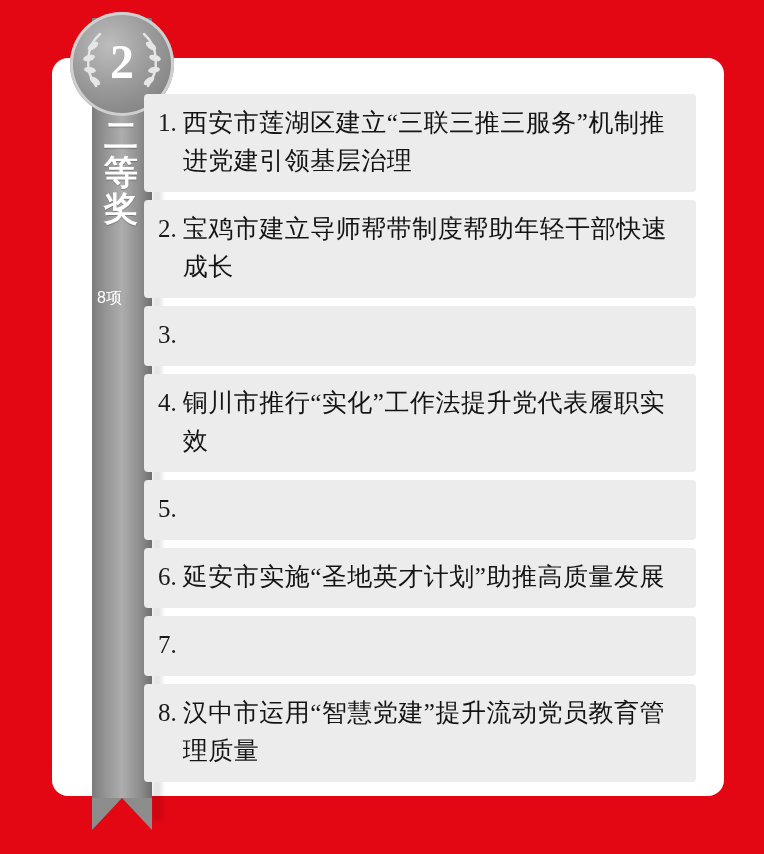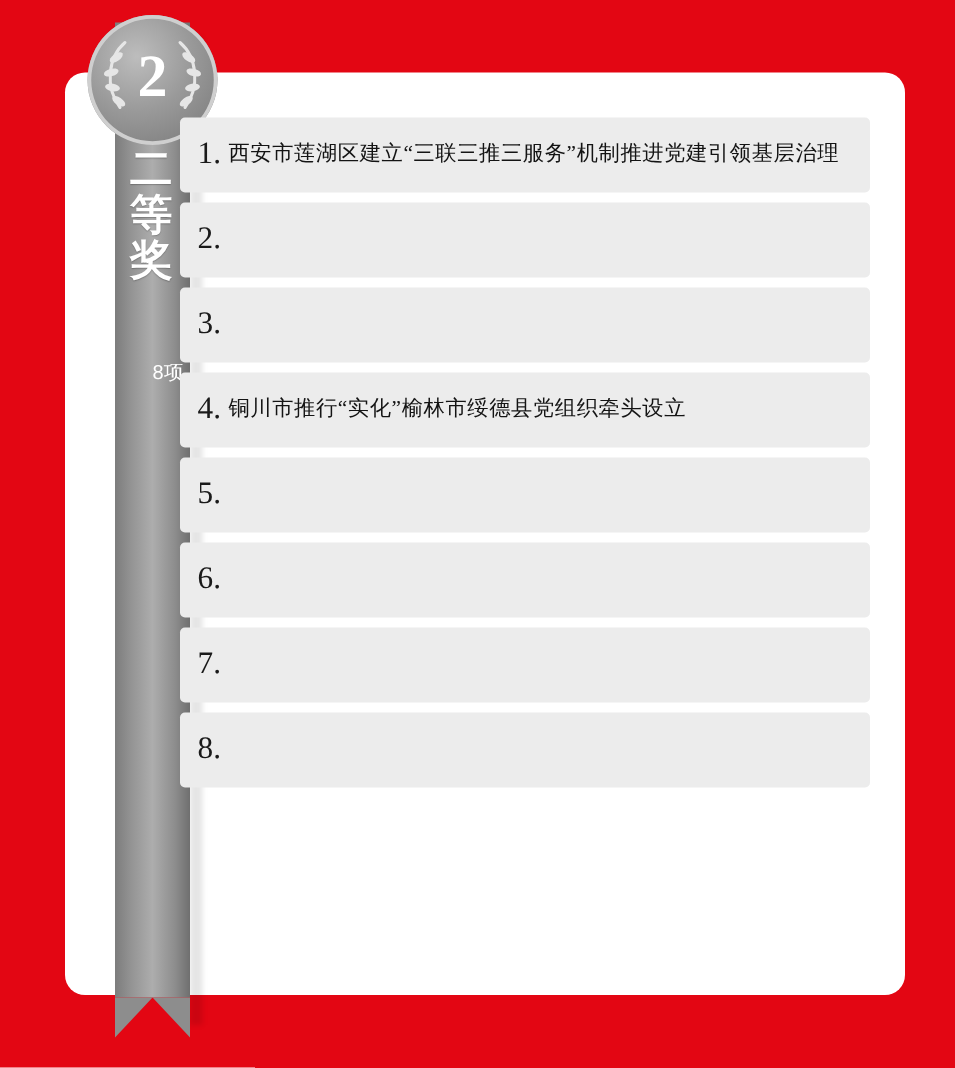--- a/index.html
+++ b/index.html
@@ -109,21 +109,21 @@
     line-height: 1.08;
     font-family: "Liberation Serif", "DejaVu Serif", serif;
     text-shadow: 0 1px 1px rgba(0,0,0,0.25);
   }
   .ribbon-text span { display: block; }
   .ribbon-count {
     position: absolute;
     left: 97px;
     top: 288px;
     width: 50px;
-    text-align: right;
+    text-align: left;
     color: #ffffff;
     font-size: 16px;
     font-family: Liberation Sans, sans-serif;
   }
 
   
   .list {
     position: absolute;
     left: 144px;
     top: 94px;
@@ -142,21 +142,21 @@
   .item-num {
     flex: 0 0 auto;
     font-size: 25px;
     line-height: 38px;
     color: #1a1a1a;
     padding-right: 6px;
     font-family: "Liberation Serif", serif;
   }
   .item-text {
     flex: 1 1 auto;
-    font-size: 17px;
+    font-size: 25px;
     line-height: 38px;
     color: #141414;
     letter-spacing: 0.5px;
     font-family: "Liberation Serif", "DejaVu Serif", serif;
   }
 </style>
 </head>
 <body>
 
 <div class="card"></div>
@@ -195,33 +195,36 @@
 </div>
 <div class="ribbon-count">8项</div>
 
 <div class="list">
   <div class="item">
     <div class="item-num">1.</div>
     <div class="item-text">西安市莲湖区建立“三联三推三服务”机制推进党建引领基层治理</div>
   </div>
   <div class="item">
     <div class="item-num">2.</div>
+    <div class="item-text">宝鸡市建立导师帮带制度帮助年轻干部快速成长</div>
   </div>
   <div class="item">
     <div class="item-num">3.</div>
   </div>
   <div class="item">
     <div class="item-num">4.</div>
-    <div class="item-text">铜川市推行“实化”榆林市绥德县党组织牵头设立</div>
+    <div class="item-text">铜川市推行“实化”工作法提升党代表履职实效</div>
   </div>
   <div class="item">
     <div class="item-num">5.</div>
   </div>
   <div class="item">
     <div class="item-num">6.</div>
+    <div class="item-text">延安市实施“圣地英才计划”助推高质量发展</div>
   </div>
   <div class="item">
     <div class="item-num">7.</div>
   </div>
   <div class="item">
     <div class="item-num">8.</div>
+    <div class="item-text">汉中市运用“智慧党建”提升流动党员教育管理质量</div>
   </div>
 </div>
 
 </body></html>

